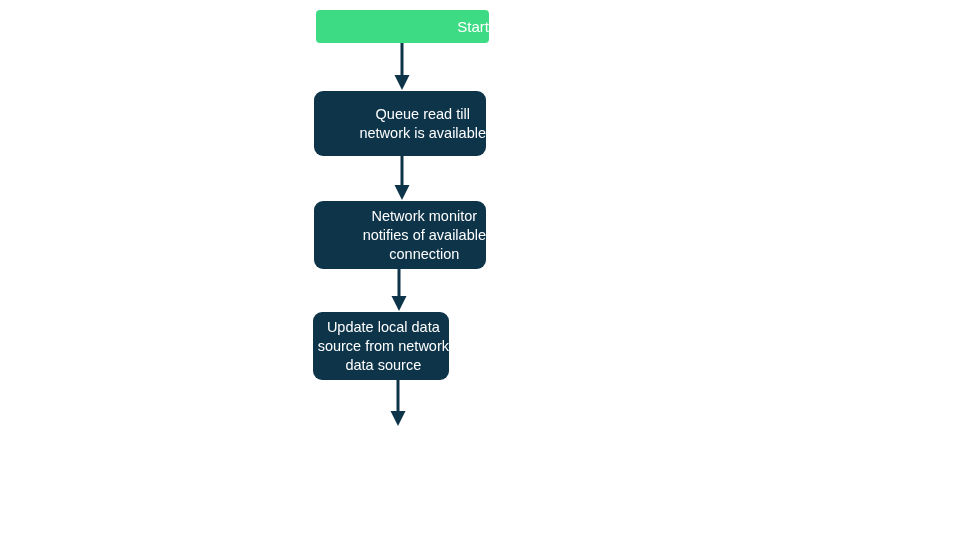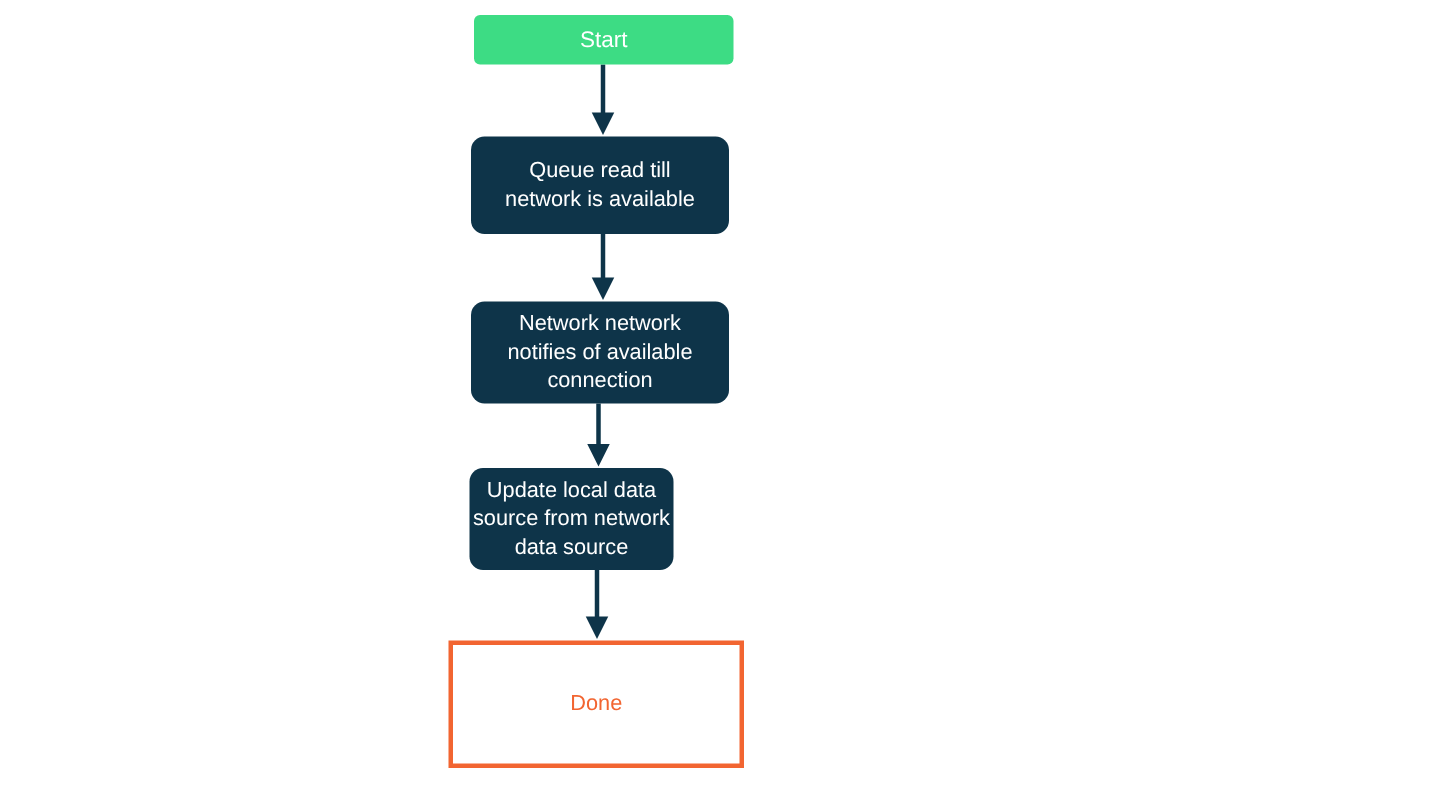--- a/index.html
+++ b/index.html
@@ -16,21 +16,21 @@
   #flowchart {
     position: relative;
     width: 960px;
     height: 540px;
   }
   .node {
     position: absolute;
     box-sizing: border-box;
     display: flex;
     align-items: center;
-    justify-content: center;
+    justify-content: flex-end;
     text-align: center;
     line-height: 19px;
     white-space: pre-line;
   }
   .node.start {
     background: #3ddc84;
     color: #ffffff;
     border-radius: 4px;
     font-size: 15px;
   }
@@ -91,28 +91,25 @@
   <div class="node start" style="left:316px; top:10px; width:173px; height:33px;">
     <span>Start</span>
   </div>
 
   <div class="node process" style="left:314px; top:91px; width:172px; height:65px;">
     <span>Queue read till
 network is available</span>
   </div>
 
   <div class="node process" style="left:314px; top:201px; width:172px; height:68px;">
-    <span>Network network
+    <span>Network monitor
 notifies of available
 connection</span>
   </div>
 
   <div class="node process" style="left:313px; top:312px; width:136px; height:68px;">
     <span>Update local data
 source from network
 data source</span>
   </div>
 
-  <div class="node terminal" style="left:299px; top:427px; width:197px; height:85px;">
-    <span>Done</span>
-  </div>
 
 </div>
 
 </body></html>

